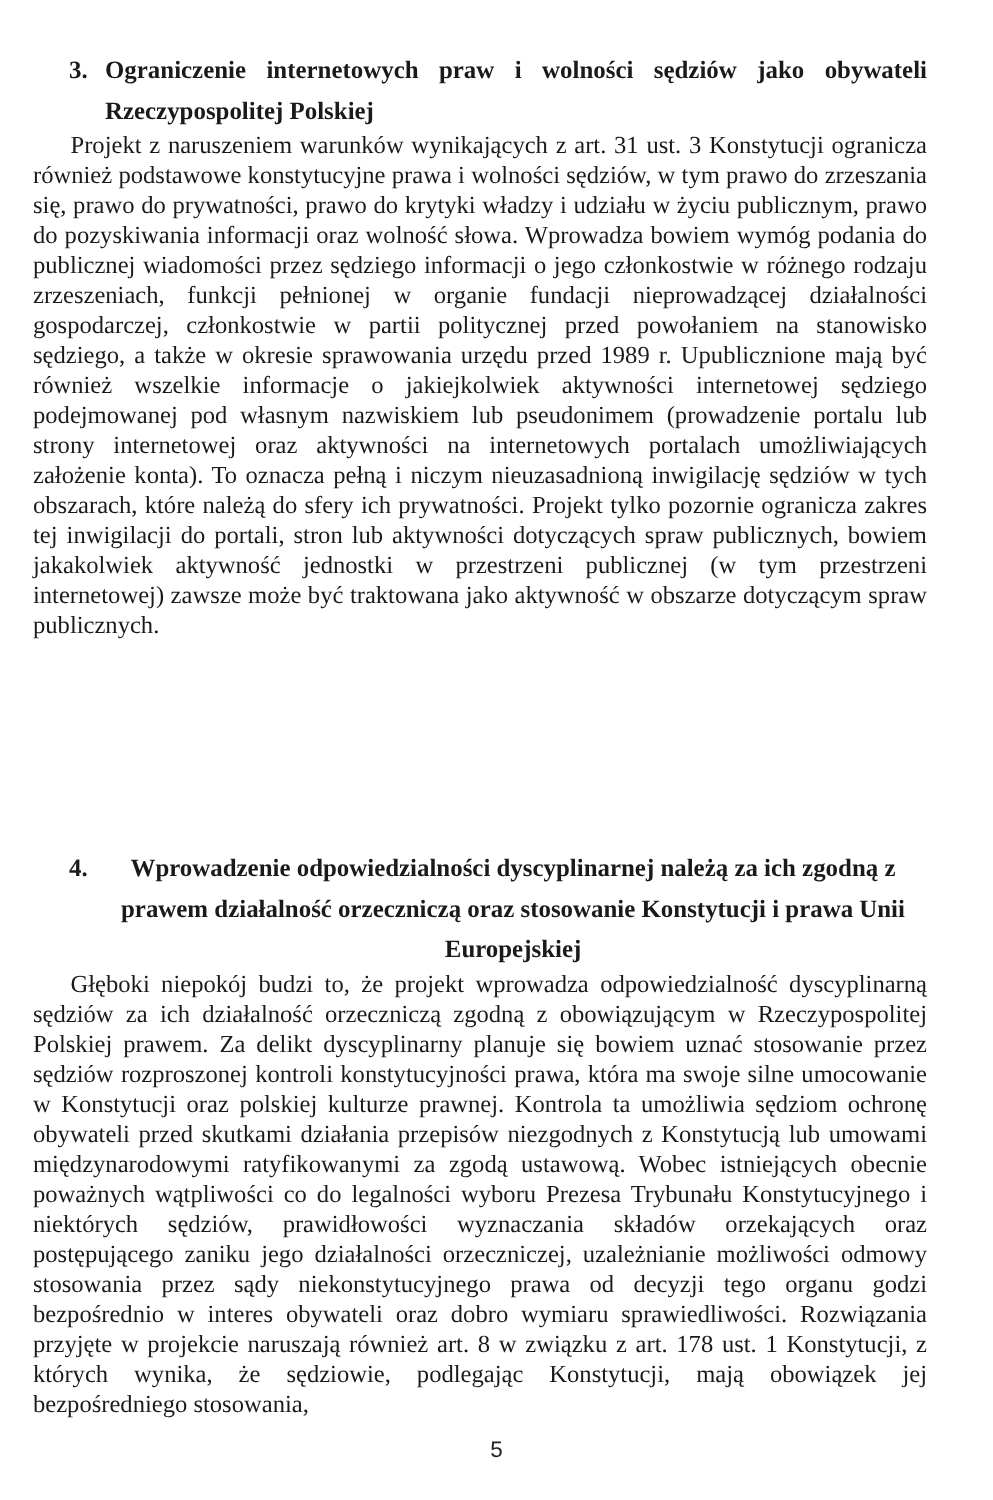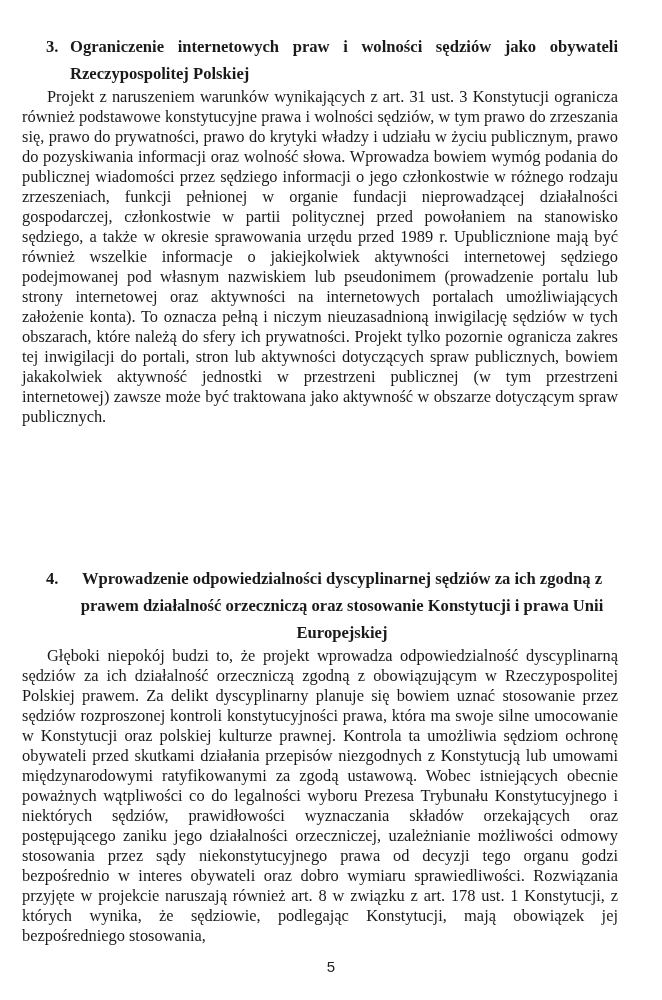--- a/index.html
+++ b/index.html
@@ -79,20 +79,20 @@
     <div class="heading" id="sec1-heading">
       <span class="num">3.</span>
       <span class="heading-text">Ograniczenie internetowych praw i wolności sędziów jako obywateli Rzeczypospolitej Polskiej</span>
     </div>
     <p class="para">Projekt z naruszeniem warunków wynikających z art. 31 ust. 3 Konstytucji ogranicza również podstawowe konstytucyjne prawa i wolności sędziów, w tym prawo do zrzeszania się, prawo do prywatności, prawo do krytyki władzy i udziału w życiu publicznym, prawo do pozyskiwania informacji oraz wolność słowa. Wprowadza bowiem wymóg podania do publicznej wiadomości przez sędziego informacji o jego członkostwie w różnego rodzaju zrzeszeniach, funkcji pełnionej w organie fundacji nieprowadzącej działalności gospodarczej, członkostwie w partii politycznej przed powołaniem na stanowisko sędziego, a także w okresie sprawowania urzędu przed 1989 r. Upublicznione mają być również wszelkie informacje o jakiejkolwiek aktywności internetowej sędziego podejmowanej pod własnym nazwiskiem lub pseudonimem (prowadzenie portalu lub strony internetowej oraz aktywności na internetowych portalach umożliwiających założenie konta). To oznacza pełną i niczym nieuzasadnioną inwigilację sędziów w tych obszarach, które należą do sfery ich prywatności. Projekt tylko pozornie ogranicza zakres tej inwigilacji do portali, stron lub aktywności dotyczących spraw publicznych, bowiem jakakolwiek aktywność jednostki w przestrzeni publicznej (w tym przestrzeni internetowej) zawsze może być traktowana jako aktywność w obszarze dotyczącym spraw publicznych.</p>
   </div>
 
   <div class="section" id="section-4">
     <div class="heading" id="sec2-heading">
       <span class="num">4.</span>
-      <span class="heading-text">Wprowadzenie odpowiedzialności dyscyplinarnej sędziów za ich zgodną z prawem działalność orzeczniczą oraz stosowanie Konstytucji i prawa Unii Europejskiej</span>
+      <span class="heading-text">Wprowadzenie odpowiedzialności dyscyplinarnej należą za ich zgodną z prawem działalność orzeczniczą oraz stosowanie Konstytucji i prawa Unii Europejskiej</span>
     </div>
     <p class="para">Głęboki niepokój budzi to, że projekt wprowadza odpowiedzialność dyscyplinarną sędziów za ich działalność orzeczniczą zgodną z obowiązującym w Rzeczypospolitej Polskiej prawem. Za delikt dyscyplinarny planuje się bowiem uznać stosowanie przez sędziów rozproszonej kontroli konstytucyjności prawa, która ma swoje silne umocowanie w Konstytucji oraz polskiej kulturze prawnej. Kontrola ta umożliwia sędziom ochronę obywateli przed skutkami działania przepisów niezgodnych z Konstytucją lub umowami międzynarodowymi ratyfikowanymi za zgodą ustawową. Wobec istniejących obecnie poważnych wątpliwości co do legalności wyboru Prezesa Trybunału Konstytucyjnego i niektórych sędziów, prawidłowości wyznaczania składów orzekających oraz postępującego zaniku jego działalności orzeczniczej, uzależnianie możliwości odmowy stosowania przez sądy niekonstytucyjnego prawa od decyzji tego organu godzi bezpośrednio w interes obywateli oraz dobro wymiaru sprawiedliwości. Rozwiązania przyjęte w projekcie naruszają również art. 8 w związku z art. 178 ust. 1 Konstytucji, z których wynika, że sędziowie, podlegając Konstytucji, mają obowiązek jej bezpośredniego stosowania,</p>
   </div>
 
 </div>
 
 <div class="page-number">5</div>
 
 </body></html>

